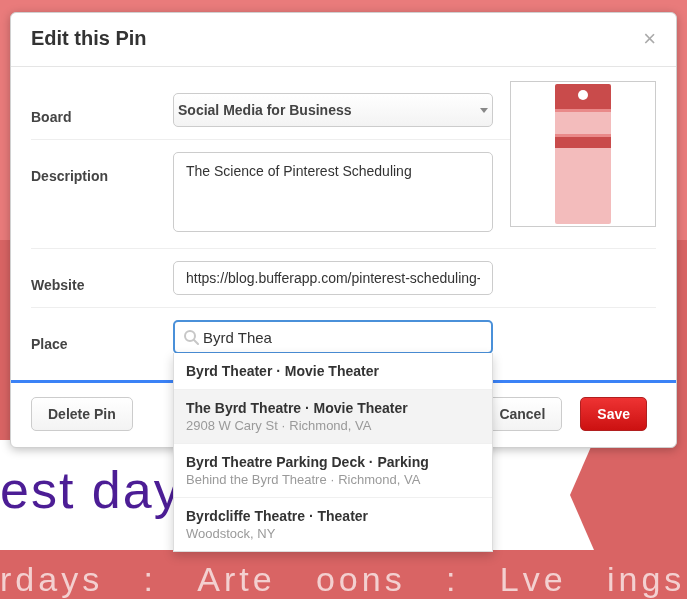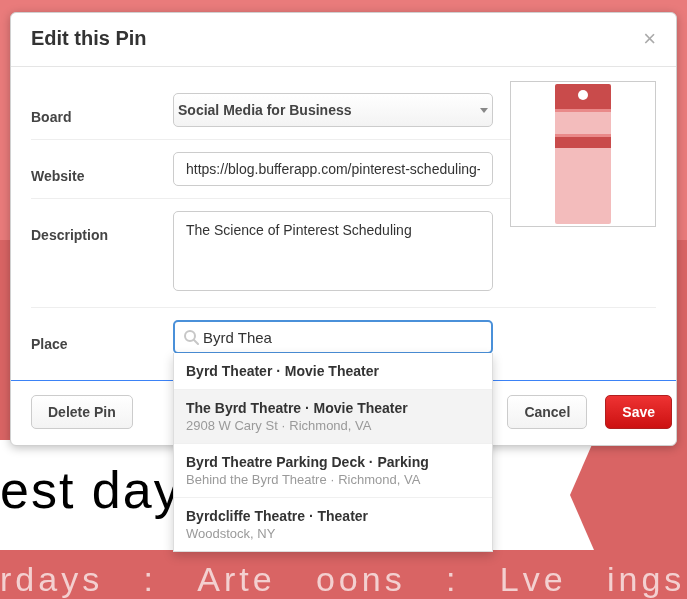--- a/index.html
+++ b/index.html
@@ -21,21 +21,21 @@
   top: 440px; left: -30px; width: 600px; height: 110px;
   background: #fff;
   z-index: 0;
 }
 .bg-ribbon::before, .bg-ribbon::after {
   content: ""; position: absolute; right: -24px; width: 0; height: 0;
   border-left: 24px solid #fff;
 }
 .bg-ribbon::before { top: 0; border-bottom: 55px solid transparent; }
 .bg-ribbon::after { bottom: 0; border-top: 55px solid transparent; }
-.bg-text1 { position: absolute; top: 460px; left: 0; color: #000000; font-size: 52px; font-weight: 300; letter-spacing: 2px; z-index: 0; }
+.bg-text1 { position: absolute; top: 460px; left: 0; color: #4c1d95; font-size: 52px; font-weight: 300; letter-spacing: 2px; z-index: 0; }
 .bg-text2 { position: absolute; top: 560px; left: 0; color: #fff; font-size: 34px; font-weight: 300; letter-spacing: 4px; z-index: 0; opacity: .7; }
 
 .modal {
   position: absolute;
   top: 12px; left: 10px; right: 10px;
   background: #fff;
   border: 1px solid #d0d0d0;
   border-radius: 6px;
   box-shadow: 0 2px 10px rgba(0,0,0,.25);
   z-index: 10;
@@ -105,22 +105,22 @@
   background: linear-gradient(180deg,#c94b4b 0 18%,#e98989 18% 20%, #f3bcbc 20% 36%, #e98989 36% 38%, #c94b4b 38% 46%, #f3bcbc 46% 100%);
   border-radius: 2px;
   position: relative;
 }
 .thumb-inner::before {
   content:""; position:absolute; top:6px; left:50%; transform: translateX(-50%);
   width:10px; height:10px; border-radius:50%; background:#fff;
 }
 
 .modal-footer {
-  padding: 14px 4px 16px 20px;
-  border-top: 1px solid #3b82f6;
+  padding: 14px 29px 16px 20px;
+  border-top: 3px solid #3b82f6;
   display: flex; justify-content: space-between; align-items: center;
 }
 .btn {
   height: 34px; padding: 0 16px; border-radius: 5px;
   font-size: 14px; font-weight: 700; cursor: pointer;
   border: 1px solid #ccc; background: linear-gradient(#fff,#f3f3f3); color: #444;
 }
 .btn-danger {
   border: 1px solid #b11f1f; background: linear-gradient(#e33,#c11);
   color: #fff;
@@ -171,30 +171,30 @@
       <div class="row-label">Board</div>
       <div class="row-control">
         <div class="dropdown">
           <span>Social Media for Business</span>
           <span class="caret"></span>
         </div>
       </div>
     </div>
 
     <div class="row">
+      <div class="row-label">Description</div>
+      <div class="row-control">
+        <textarea class="textarea" style="">The Science of Pinterest Scheduling</textarea>
+      </div>
+    </div>
+
+    <div class="row">
       <div class="row-label">Website</div>
       <div class="row-control">
         <input type="text" class="text-input" value="https://blog.bufferapp.com/pinterest-scheduling-" style="">
-      </div>
-    </div>
-
-    <div class="row">
-      <div class="row-label">Description</div>
-      <div class="row-control">
-        <textarea class="textarea" style="">The Science of Pinterest Scheduling</textarea>
       </div>
     </div>
 
     <div class="row" style="border-bottom:none; position:relative;">
       <div class="row-label">Place</div>
       <div class="row-control" id="place-control">
         <div class="search-wrap">
           <span class="search-icon">
             <svg width="16" height="16" viewBox="0 0 16 16">
                 <circle cx="7" cy="7" r="5" fill="none" stroke="#c7c7c7" stroke-width="2"></circle>

